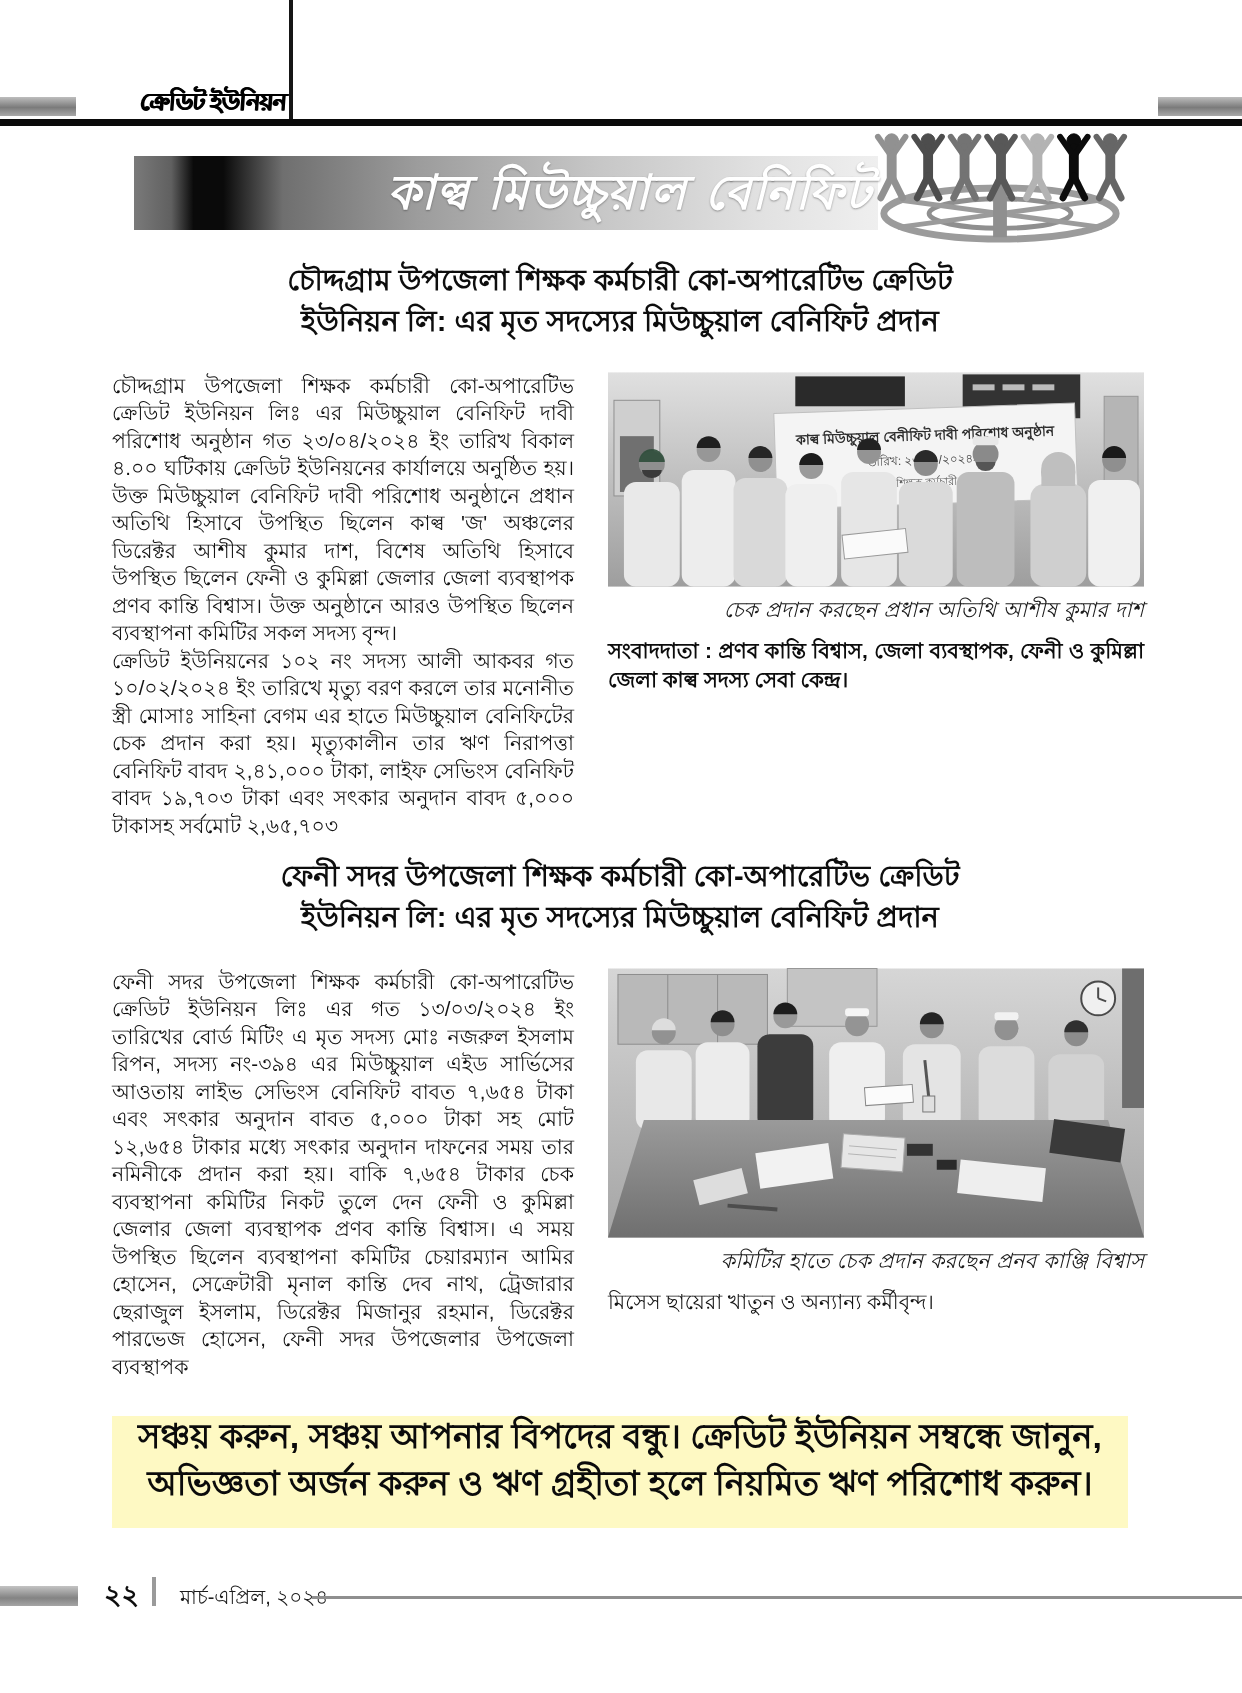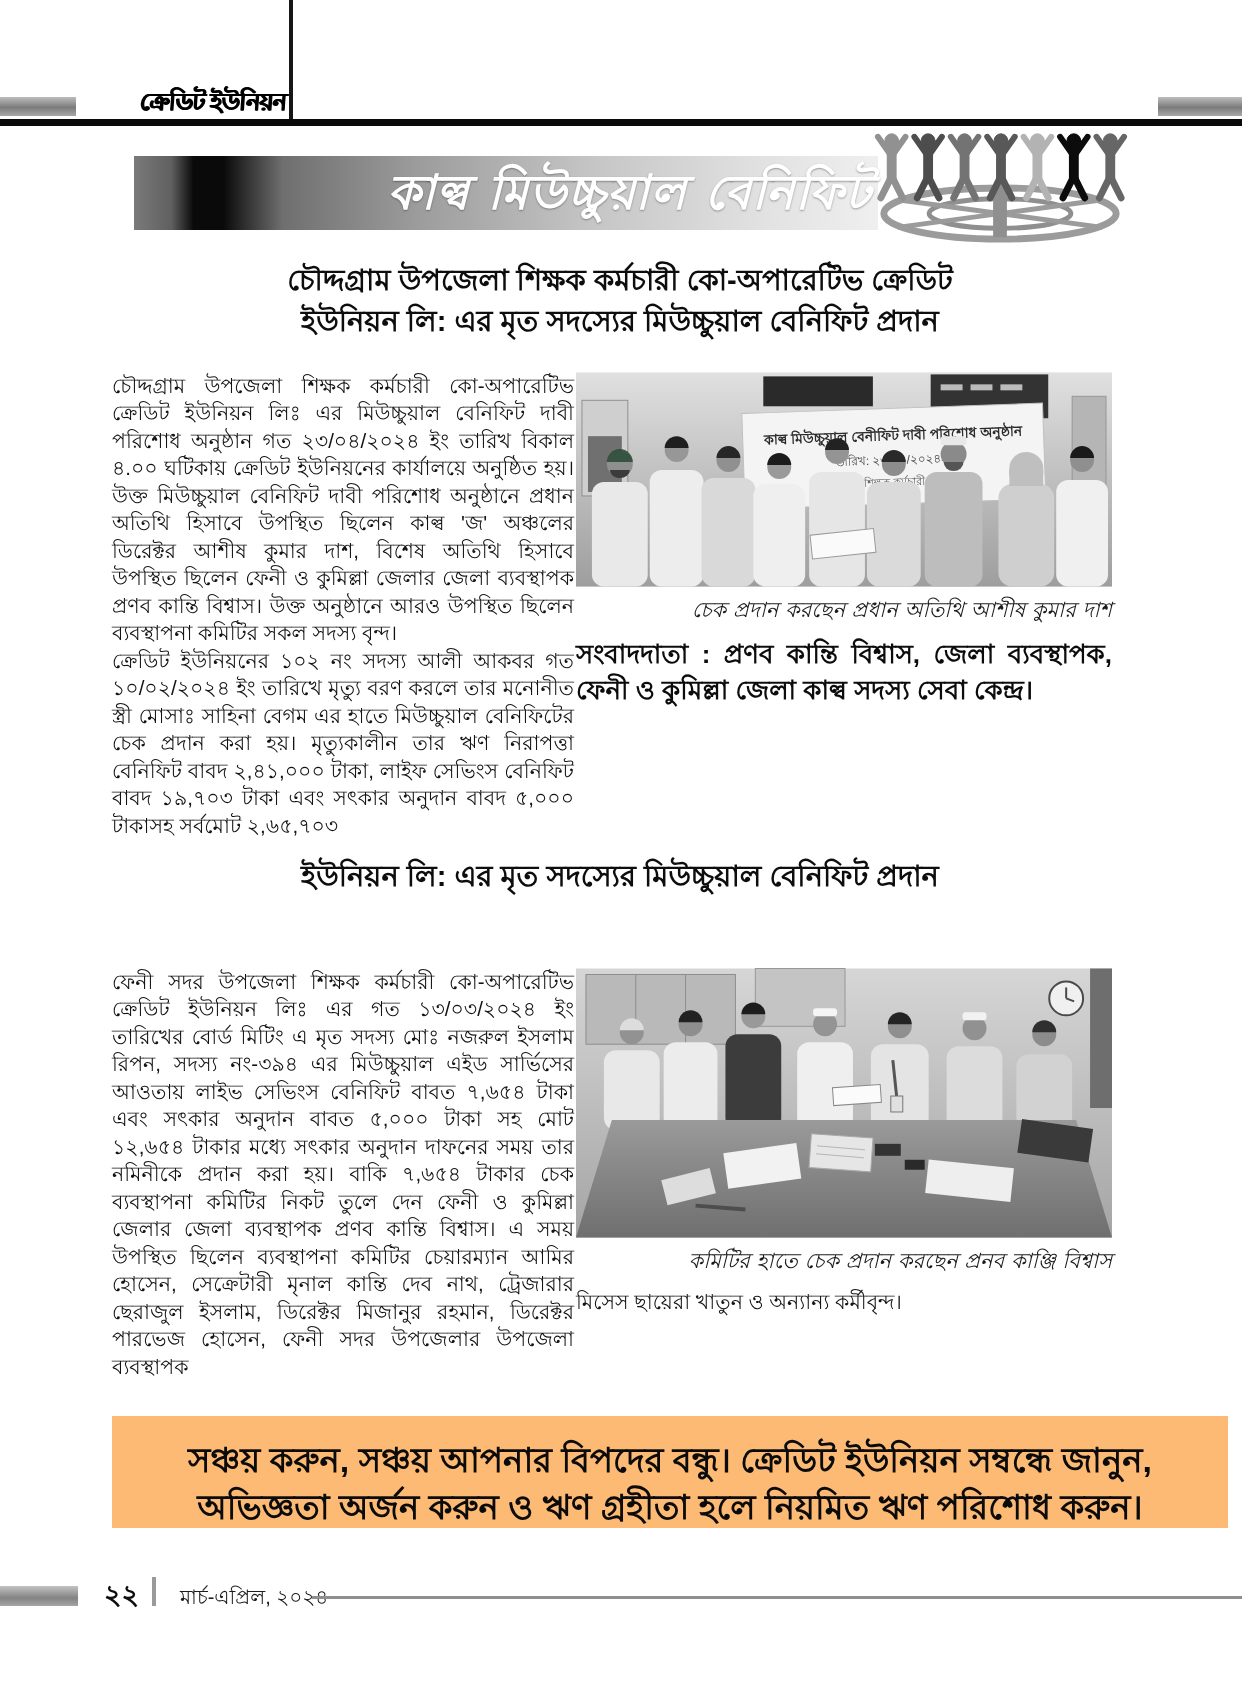--- a/index.html
+++ b/index.html
@@ -36,38 +36,38 @@
 
   
   .headline {
     position:absolute; left:112px; width:1016px; text-align:center;
     font-weight:bold; font-size:29px; line-height:1.42; color:#0d0d0d;
   }
   #headline1 { top:260px; }
   #headline2 { top:856px; }
 
   
-  .article { position:absolute; left:112px; width:1016px; display:flex; gap:2px; }
+  .article { position:absolute; left:112px; width:1016px; display:flex; gap:34px; }
   #article1 { top:372px; }
   #article2 { top:968px; }
   .col-left  { width:462px; flex:none; }
   .col-right { width:536px; flex:none; }
   .body-text { font-size:20.5px; line-height:1.34; text-align:justify; margin:0; color:#131313; }
   .photo-frame { width:536px; display:block; }
   .photo-frame svg { display:block; }
   .photo-caption {
     text-align:right; font-style:italic; font-size:21px; margin:7px 0 8px;
     font-family:"DejaVu Serif", serif; color:#1a1a1a;
   }
-  .reporter { font-weight:bold; font-size:26px; line-height:1.38; text-align:justify; margin:4px 0 0; color:#0c0c0c; }
+  .reporter { font-weight:bold; font-size:21px; line-height:1.38; text-align:justify; margin:4px 0 0; color:#0c0c0c; }
 
   
   .bottom-banner {
-    position:absolute; left:112px; top:1416px; width:1116px; height:112px;
-    background:#fdba74; display:flex; flex-direction:column; justify-content:flex-end;
+    position:absolute; left:112px; top:1416px; width:1016px; height:112px;
+    background:#fef9c3; display:flex; flex-direction:column; justify-content:flex-start;
     align-items:center; gap:6px;
   }
   .bottom-line { font-size:34px; font-weight:bold; color:#0b0b0b; line-height:1.2; }
 
   
   .footer-left-bar { position:absolute; left:0; top:1586px; width:78px; height:20px; background:linear-gradient(180deg,#c3c3c3 0%,#838383 60%,#a5a5a5 100%); }
   .footer-page-number { position:absolute; left:104px; top:1574px; font-size:27px; font-weight:bold; color:#0d0d0d; }
   .footer-divider { position:absolute; left:152px; top:1577px; width:4px; height:29px; background:#9a9a9a; }
   .footer-date { position:absolute; left:180px; top:1582px; font-size:20px; color:#1c1c1c; }
   .footer-line { position:absolute; left:312px; right:0; top:1596px; height:3px; background:#8f8f8f; }
@@ -222,20 +222,21 @@
             <rect x="236" y="160" width="64" height="24" fill="#fafafa" stroke="#999999" transform="rotate(-6 268 172)"></rect>
           </g>
         </svg>
       </div>
       <div class="photo-caption">চেক প্রদান করছেন প্রধান অতিথি আশীষ কুমার দাশ</div>
       <p class="reporter">সংবাদদাতা : প্রণব কান্তি বিশ্বাস, জেলা ব্যবস্থাপক, ফেনী ও কুমিল্লা জেলা কাল্ব সদস্য সেবা কেন্দ্র।</p>
     </div>
   </div>
 
   <div class="headline" id="headline2">
+    <div>ফেনী সদর উপজেলা শিক্ষক কর্মচারী কো-অপারেটিভ ক্রেডিট</div>
     <div>ইউনিয়ন লি: এর মৃত সদস্যের মিউচ্চুয়াল বেনিফিট প্রদান</div>
   </div>
 
   <div class="article" id="article2">
     <div class="col-left">
       <p class="body-text">ফেনী সদর উপজেলা শিক্ষক কর্মচারী কো-অপারেটিভ ক্রেডিট ইউনিয়ন লিঃ এর গত ১৩/০৩/২০২৪ ইং তারিখের বোর্ড মিটিং এ মৃত সদস্য মোঃ নজরুল ইসলাম রিপন, সদস্য নং-৩৯৪ এর মিউচ্চুয়াল এইড সার্ভিসের আওতায় লাইভ সেভিংস বেনিফিট বাবত ৭,৬৫৪ টাকা এবং সৎকার অনুদান বাবত ৫,০০০ টাকা সহ মোট ১২,৬৫৪ টাকার মধ্যে সৎকার অনুদান দাফনের সময় তার নমিনীকে প্রদান করা হয়। বাকি ৭,৬৫৪ টাকার চেক ব্যবস্থাপনা কমিটির নিকট তুলে দেন ফেনী ও কুমিল্লা জেলার জেলা ব্যবস্থাপক প্রণব কান্তি বিশ্বাস। এ সময় উপস্থিত ছিলেন ব্যবস্থাপনা কমিটির চেয়ারম্যান আমির হোসেন, সেক্রেটারী মৃনাল কান্তি দেব নাথ, ট্রেজারার ছেরাজুল ইসলাম, ডিরেক্টর মিজানুর রহমান, ডিরেক্টর পারভেজ হোসেন, ফেনী সদর উপজেলার উপজেলা ব্যবস্থাপক</p>
     </div>
     <div class="col-right">
       <div class="photo-frame">
         <svg viewBox="0 0 538 270" width="536" height="270">

